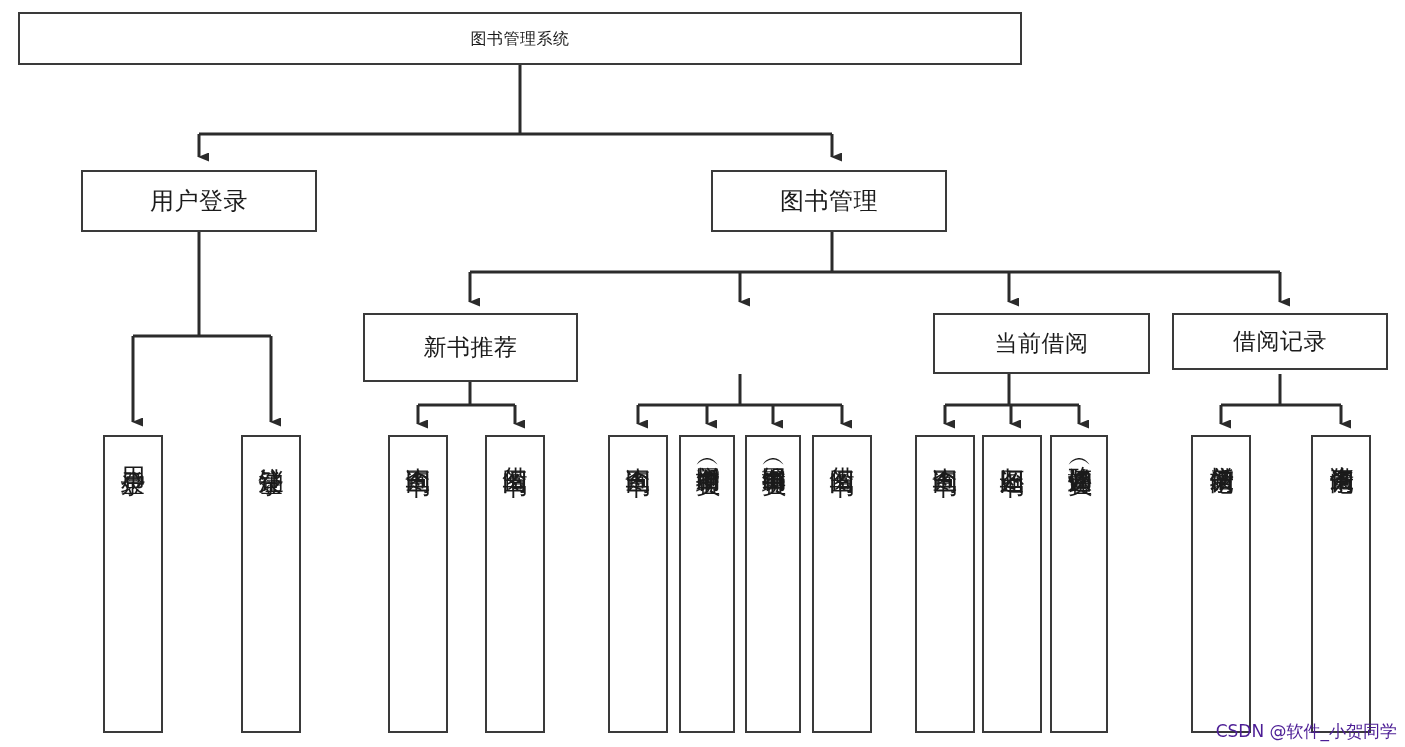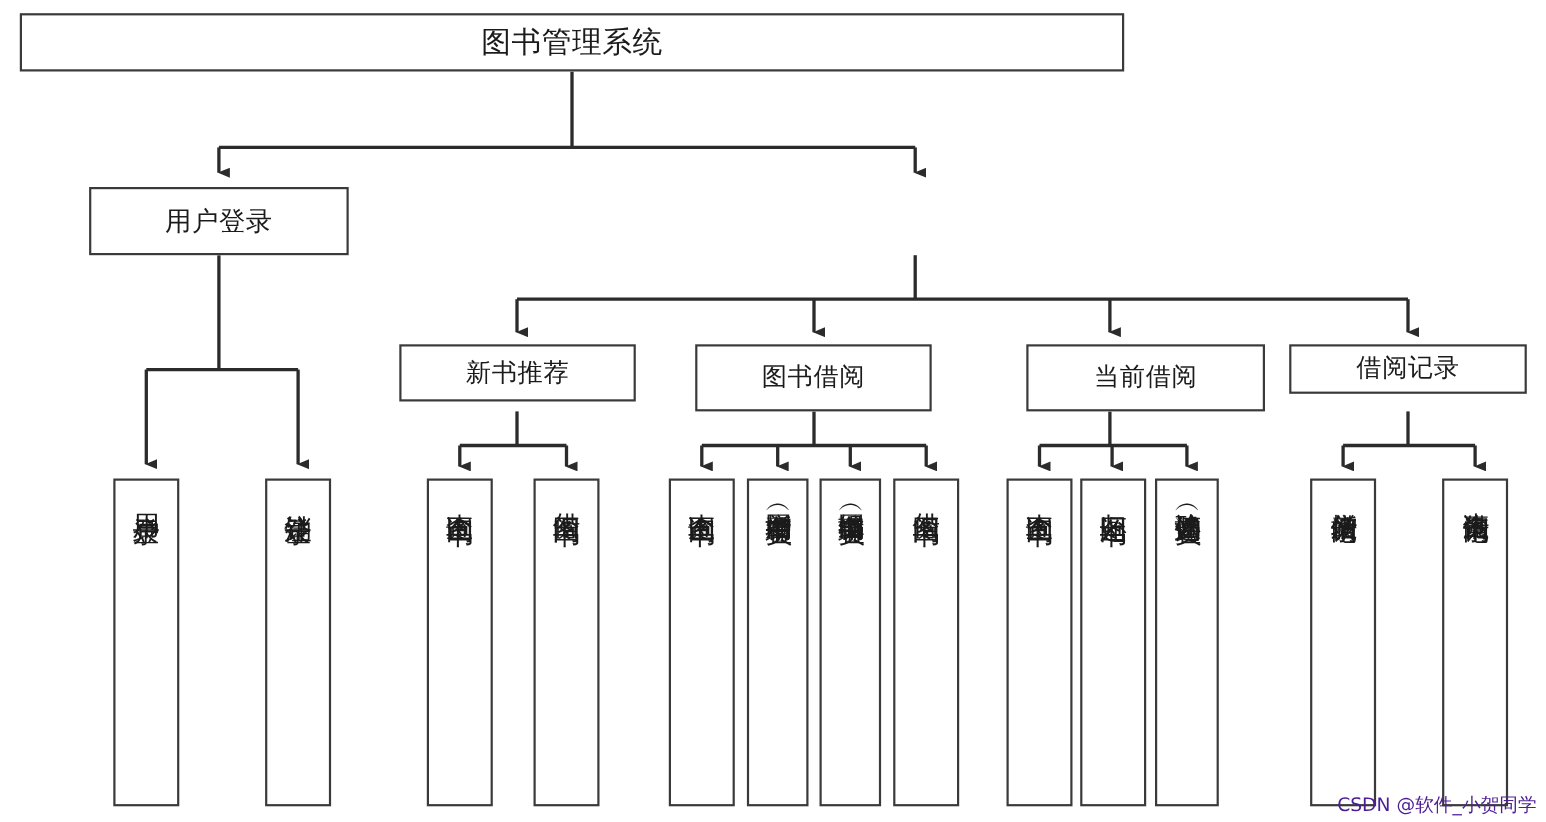--- a/index.html
+++ b/index.html
@@ -36,21 +36,21 @@
     color: #1b1b1b;
     z-index: 2;
   }
   .node-label {
     display: block;
     text-align: center;
     line-height: 1.25;
     letter-spacing: 0.5px;
   }
   .node.root .node-label {
-    font-size: 27px;
+    font-size: 16px;
   }
   .node.level2 .node-label {
     font-size: 24px;
   }
   .node.level3 .node-label {
     font-size: 23px;
   }
   .node.leaf {
     align-items: flex-start;
     padding-top: 10px;
@@ -133,31 +133,31 @@
     </g>
   </svg>
 
   <div class="node root" style="left:18px; top:12px; width:1004px; height:53px;">
     <span class="node-label">图书管理系统</span>
   </div>
 
   <div class="node level2" style="left:81px; top:170px; width:236px; height:62px;">
     <span class="node-label">用户登录</span>
   </div>
-
-  <div class="node level3" style="left:363px; top:313px; width:215px; height:52px;">
+  <div class="node level2" style="left:711px; top:170px; width:236px; height:62px;">
+    <span class="node-label">图书管理</span>
+  </div>
+
+  <div class="node level3" style="left:363px; top:313px; width:215px; height:69px;">
     <span class="node-label">新书推荐</span>
-  </div>
-  <div class="node level3" style="left:632px; top:313px; width:215px; height:61px;">
-    <span class="node-label">图书借阅</span>
   </div>
   <div class="node level3" style="left:901px; top:313px; width:217px; height:61px;margin-left:32px;">
     <span class="node-label">当前借阅</span>
   </div>
-  <div class="node level3" style="left:1172px; top:313px; width:216px; height:45px;">
+  <div class="node level3" style="left:1172px; top:313px; width:216px; height:57px;">
     <span class="node-label">借阅记录</span>
   </div>
 
   <div class="node leaf" style="left:103px; top:435px; width:60px; height:298px;">
     <span class="node-label">用户登录</span>
   </div>
   <div class="node leaf" style="left:241px; top:435px; width:60px; height:298px;">
     <span class="node-label">注销登录</span>
   </div>
 

